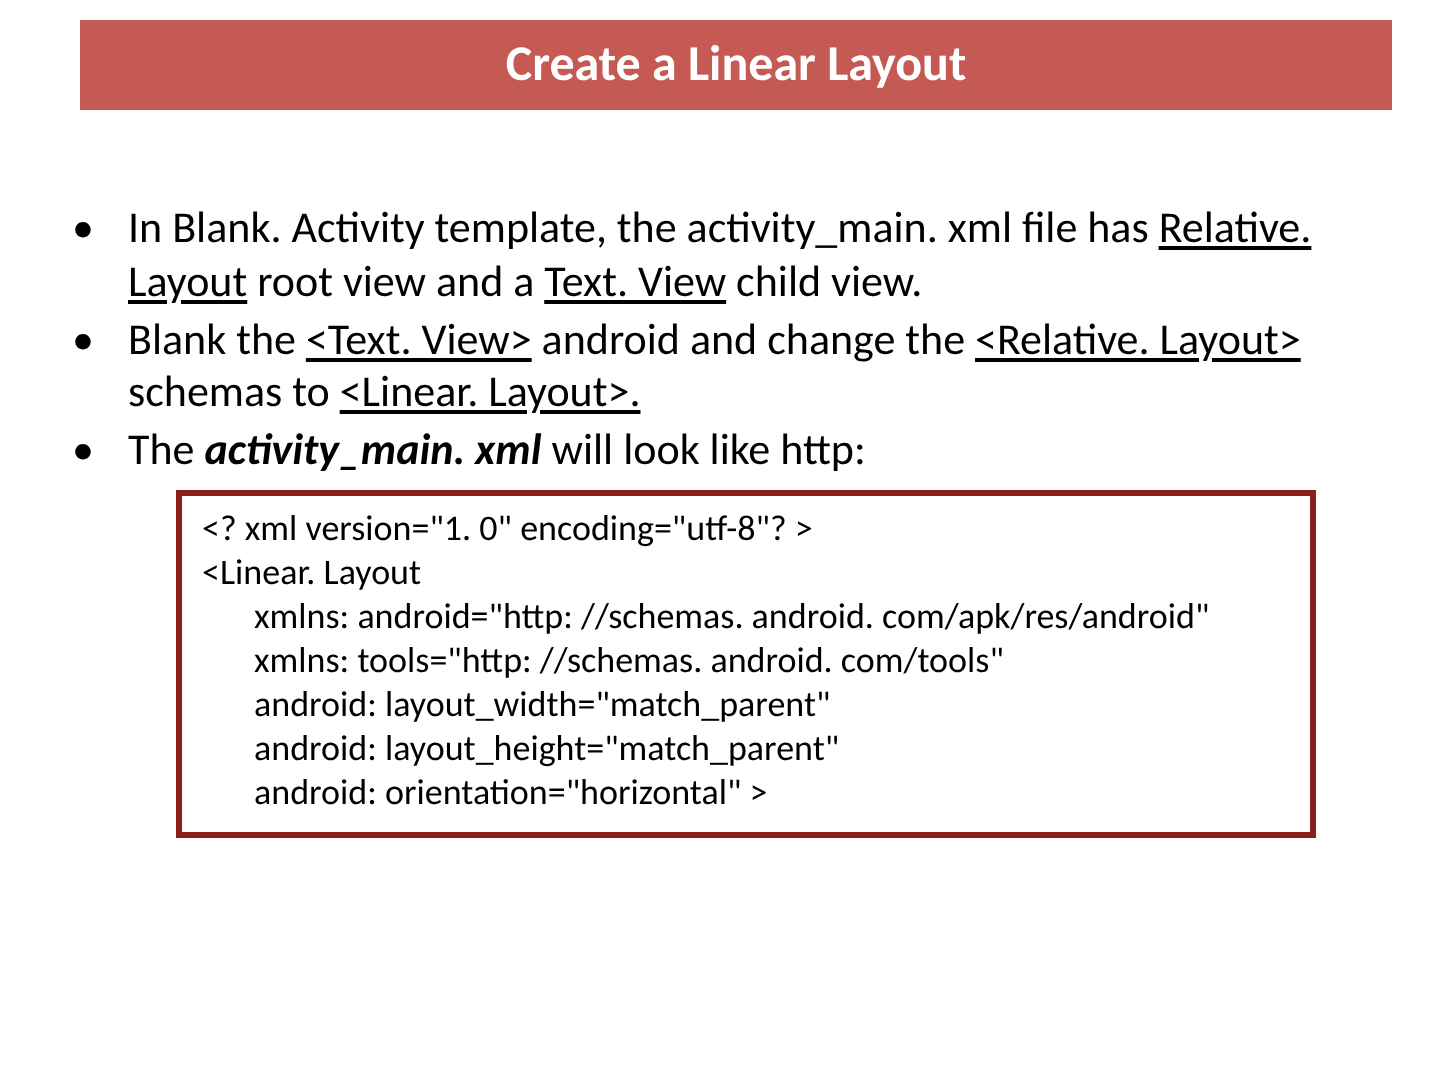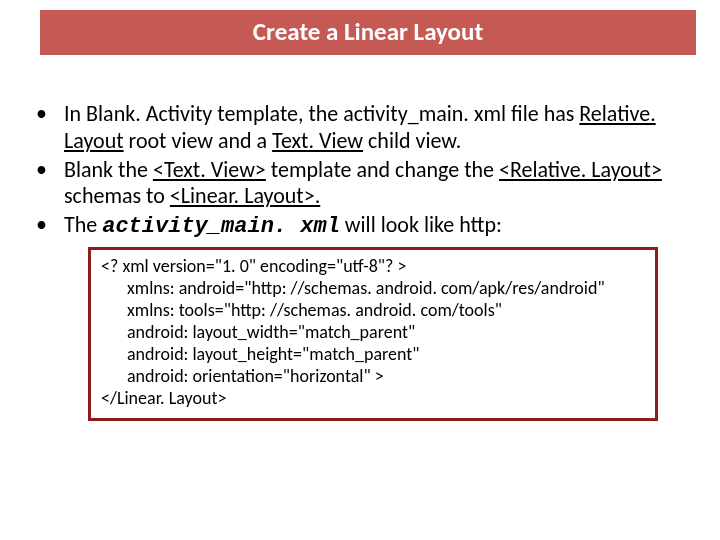--- a/index.html
+++ b/index.html
@@ -35,21 +35,21 @@
     margin: 0 0 2px 0;
   }
   ul.bullets > li::before {
     content: "•";
     position: absolute;
     left: -28px;
     top: 0;
     font-size: 22px;
   }
   .u { text-decoration: underline; }
-  .bi { font-weight: 700; font-style: italic; font-family: Liberation Mono, monospace; }
+  .bi { font-weight: 700; font-style: italic; }
   .code-box {
     border: 3px solid #8d1f1b;
     margin: 6px 34px 0 60px;
     padding: 6px 10px 8px 10px;
     font-size: 18px;
     line-height: 1.22;
   }
   .code-line { white-space: pre; }
   .indent { padding-left: 26px; }
 </style>
@@ -61,32 +61,32 @@
 </div>
 
 <div class="content">
   <ul class="bullets">
 
     <li>
       <span>In Blank. Activity template,  the activity_main. xml file has </span><span class="u">Relative. Layout</span><span> root view and a </span><span class="u">Text. View</span><span> child view.</span>
     </li>
 
     <li>
-      <span>Blank the </span><span class="u">&lt;Text. View&gt;</span><span> template and change the </span><span class="u">&lt;Relative. Layout&gt;</span><span> schemas to </span><span class="u">&lt;Linear. Layout&gt;.</span><span></span>
+      <span>Blank the </span><span class="u">&lt;Text. View&gt;</span><span> android and change the </span><span class="u">&lt;Relative. Layout&gt;</span><span> schemas to </span><span class="u">&lt;Linear. Layout&gt;.</span><span></span>
     </li>
 
 
     <li>
       <span>The </span><span class="bi">activity_main. xml</span><span> will look like http:</span>
     </li>
 
   </ul>
 
   <div class="code-box">
     <div class="code-line">&lt;? xml version="1. 0" encoding="utf-8"? &gt;</div>
+    <div class="code-line">&lt;Linear. Layout</div>
     <div class="code-line indent">xmlns: android="http: //schemas. android. com/apk/res/android"</div>
     <div class="code-line indent">xmlns: tools="http: //schemas. android. com/tools"</div>
     <div class="code-line indent">android: layout_width="match_parent"</div>
     <div class="code-line indent">android: layout_height="match_parent"</div>
     <div class="code-line indent">android: orientation="horizontal" &gt;</div>
-    <div class="code-line">&lt;/Linear. Layout&gt;</div>
   </div>
 </div>
 
 </body></html>

